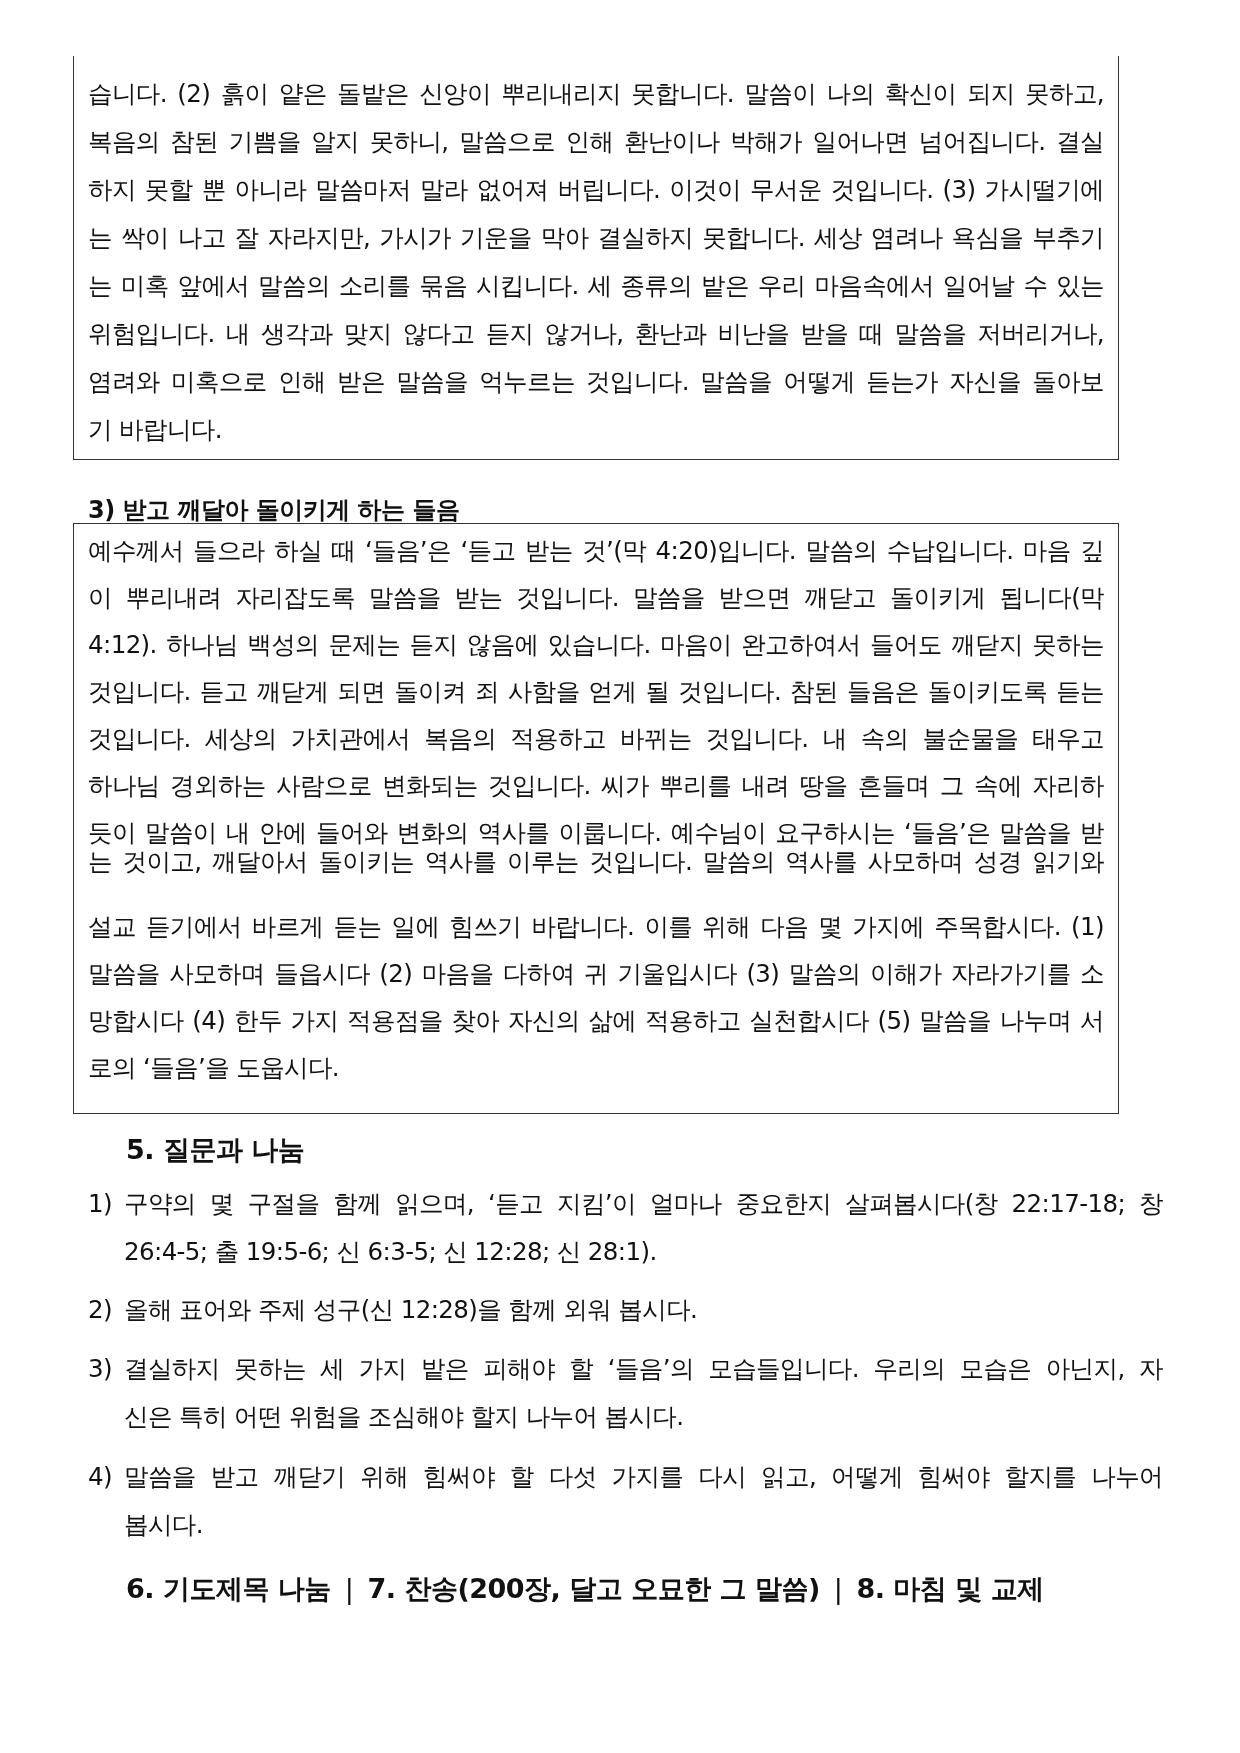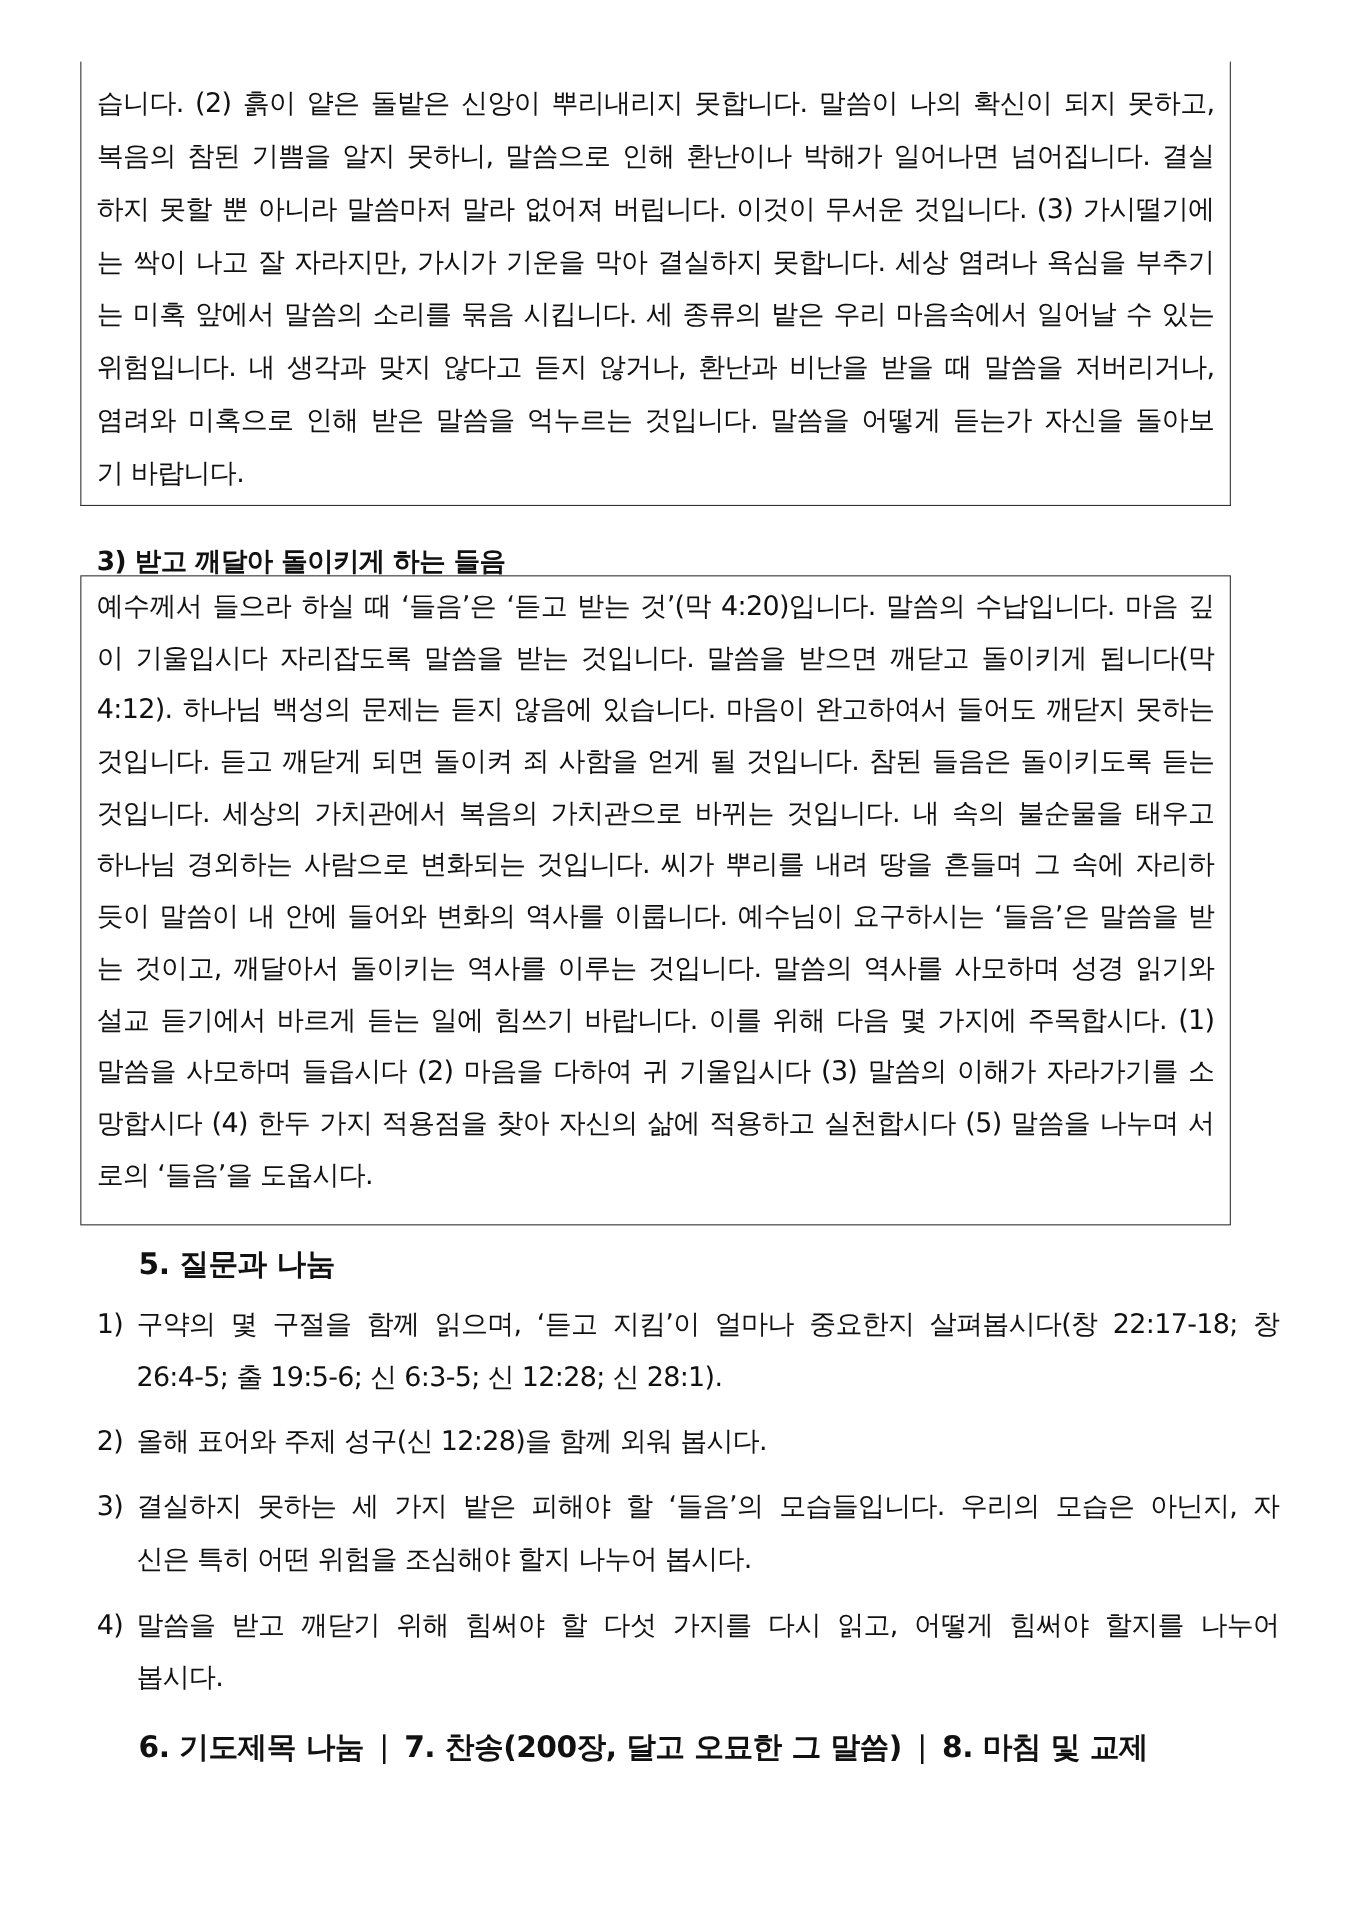--- a/index.html
+++ b/index.html
@@ -29,27 +29,27 @@
   <div class="line justify" style="top:206px">는 미혹 앞에서 말씀의 소리를 묶음 시킵니다. 세 종류의 밭은 우리 마음속에서 일어날 수 있는</div>
   <div class="line justify" style="top:254px">위험입니다. 내 생각과 맞지 않다고 듣지 않거나, 환난과 비난을 받을 때 말씀을 저버리거나,</div>
   <div class="line justify" style="top:302px">염려와 미혹으로 인해 받은 말씀을 억누르는 것입니다. 말씀을 어떻게 듣는가 자신을 돌아보</div>
   <div class="line" style="top:350px">기 바랍니다.</div>
 </div>
 
 <div class="h3" style="top:461px">3)  받고 깨달아 돌이키게 하는 들음</div>
 
 <div class="box box2">
   <div class="line justify" style="top:3px">예수께서 들으라 하실 때 ‘들음’은 ‘듣고 받는 것’(막 4:20)입니다. 말씀의 수납입니다. 마음 깊</div>
-  <div class="line justify" style="top:50px">이 기울입시다 자리잡도록 말씀을 받는 것입니다. 말씀을 받으면 깨닫고 돌이키게 됩니다(막</div>
+  <div class="line justify" style="top:50px">이 뿌리내려 자리잡도록 말씀을 받는 것입니다. 말씀을 받으면 깨닫고 돌이키게 됩니다(막</div>
   <div class="line justify" style="top:97px">4:12). 하나님 백성의 문제는 듣지 않음에 있습니다. 마음이 완고하여서 들어도 깨닫지 못하는</div>
   <div class="line justify" style="top:144px">것입니다. 듣고 깨닫게 되면 돌이켜 죄 사함을 얻게 될 것입니다. 참된 들음은 돌이키도록 듣는</div>
-  <div class="line justify" style="top:191px">것입니다. 세상의 가치관에서 복음의 가치관으로 바뀌는 것입니다. 내 속의 불순물을 태우고</div>
+  <div class="line justify" style="top:191px">것입니다. 세상의 가치관에서 복음의 적용하고 바뀌는 것입니다. 내 속의 불순물을 태우고</div>
   <div class="line justify" style="top:238px">하나님 경외하는 사람으로 변화되는 것입니다. 씨가 뿌리를 내려 땅을 흔들며 그 속에 자리하</div>
   <div class="line justify" style="top:285px">듯이 말씀이 내 안에 들어와 변화의 역사를 이룹니다. 예수님이 요구하시는 ‘들음’은 말씀을 받</div>
-  <div class="line justify" style="top:332px">는 것이고, 깨달아서 돌이키는 역사를 이루는 것입니다. 말씀의 역사를 사모하며 성경 읽기와</div>
+  <div class="line justify" style="top:314px">는 것이고, 깨달아서 돌이키는 역사를 이루는 것입니다. 말씀의 역사를 사모하며 성경 읽기와</div>
   <div class="line justify" style="top:379px">설교 듣기에서 바르게 듣는 일에 힘쓰기 바랍니다. 이를 위해 다음 몇 가지에 주목합시다. (1)</div>
   <div class="line justify" style="top:426px">말씀을 사모하며 들읍시다 (2) 마음을 다하여 귀 기울입시다 (3) 말씀의 이해가 자라가기를 소</div>
   <div class="line justify" style="top:473px">망합시다 (4) 한두 가지 적용점을 찾아 자신의 삶에 적용하고 실천합시다 (5) 말씀을 나누며 서</div>
   <div class="line" style="top:520px">로의 ‘들음’을 도웁시다.</div>
 </div>
 
 <div class="h2" style="top:1128px">5. 질문과 나눔</div>
 
 <div class="q" style="top:1180px">
   <span class="num">1)</span>

